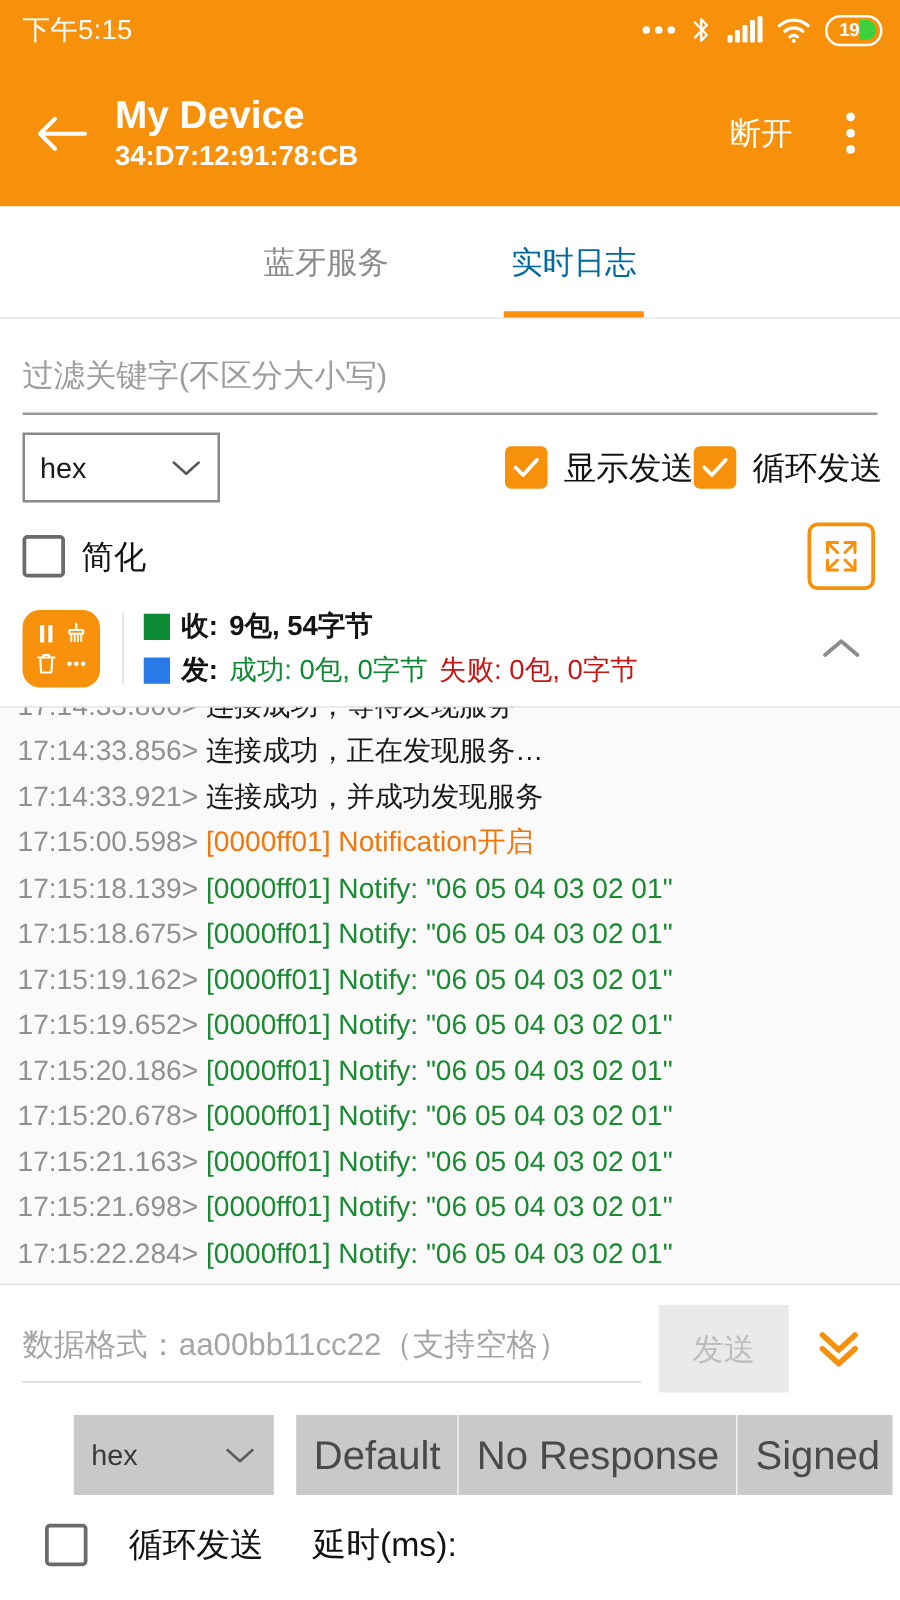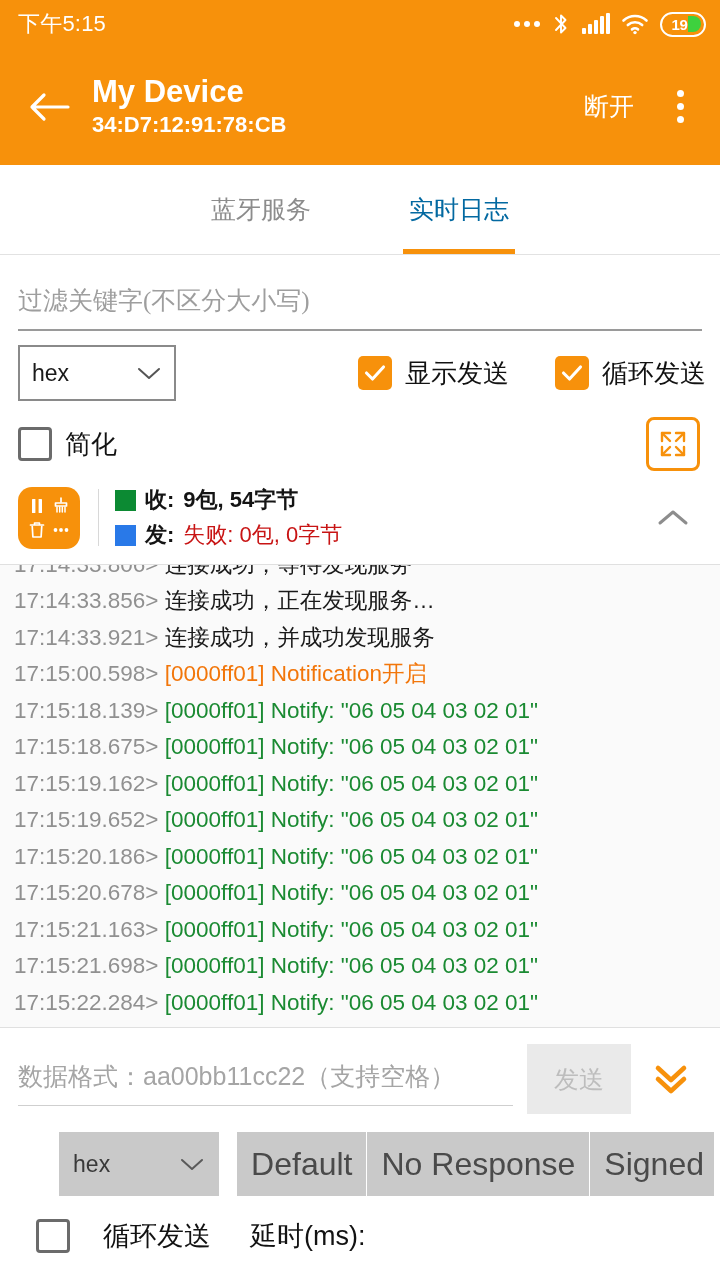--- a/index.html
+++ b/index.html
@@ -73,36 +73,36 @@
     content: ""; position: absolute; left: 0; right: 0; bottom: 0;
     height: 5px; background: #F7910B;
   }
 
   
   .filter-wrap { flex: 0 0 auto; padding: 26px 18px 0 18px; }
   .filter-input {
     width: 100%; border: none; outline: none; background: transparent;
     font-size: 25px; color: #222; padding: 6px 0 14px 0;
     border-bottom: 2px solid #9a9a9a;
-    font-family: Liberation Serif, serif;
+    font-family: Liberation Sans, sans-serif;
   }
   .filter-input::placeholder { color: #9e9e9e; }
 
   
   .ctrl-row1 {
     flex: 0 0 auto; display: flex; align-items: center;
     padding: 14px 14px 0 18px;
   }
   .spinner-box {
     width: 158px; height: 56px; border: 2px solid #8a8a8a; background: #fff;
     display: flex; align-items: center; padding: 0 12px;
     font-size: 23px; color: #1a1a1a;
   }
   .spinner-box .sp-caret { margin-left: auto; }
-  .chk-group { margin-left: auto; display: flex; align-items: flex-end; gap: 46px; }
+  .chk-group { margin-left: auto; display: flex; align-items: flex-end; }
   .chk { display: flex; align-items: center; gap: 13px; }
   .box-on {
     width: 34px; height: 34px; border-radius: 5px; background: #F7910B;
     display: flex; align-items: center; justify-content: center; flex: 0 0 auto;
   }
   .box-off {
     width: 34px; height: 34px; border-radius: 4px; border: 3px solid #6b6b6b;
     background: #fff; flex: 0 0 auto;
   }
   .chk-label { font-size: 26px; color: #121212; }
@@ -344,20 +344,21 @@
   <div class="stats-divider"></div>
   <div class="stat-lines">
     <div class="stat-line">
       <span class="sw green"></span>
       <span class="t-dark">收: </span>
       <span class="t-dark">9包, 54字节</span>
     </div>
     <div class="stat-line">
       <span class="sw blue"></span>
       <span class="t-dark">发: </span>
+      <span class="t-green">成功: 0包, 0字节</span>
       <span class="t-red">失败: 0包, 0字节</span>
     </div>
   </div>
   <div class="collapse-btn">
     <svg width="38" height="24" viewBox="0 0 38 24">
       <path d="M6 17 L19 6 L32 17" fill="none" stroke="#8d8d8d" stroke-width="3" stroke-linecap="round" stroke-linejoin="round"></path>
     </svg>
   </div>
 </div>
 

